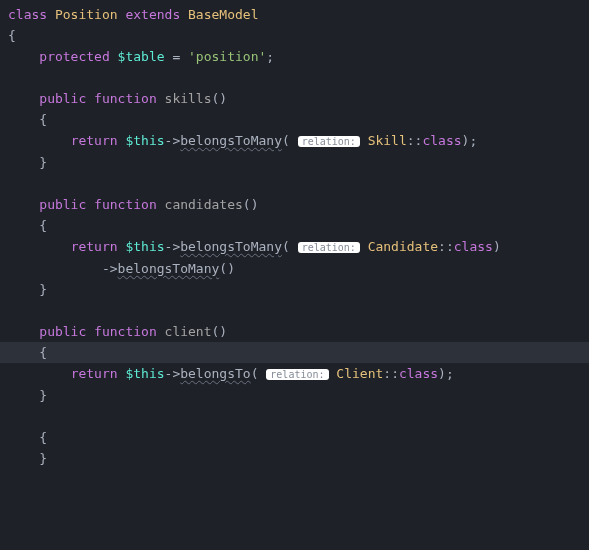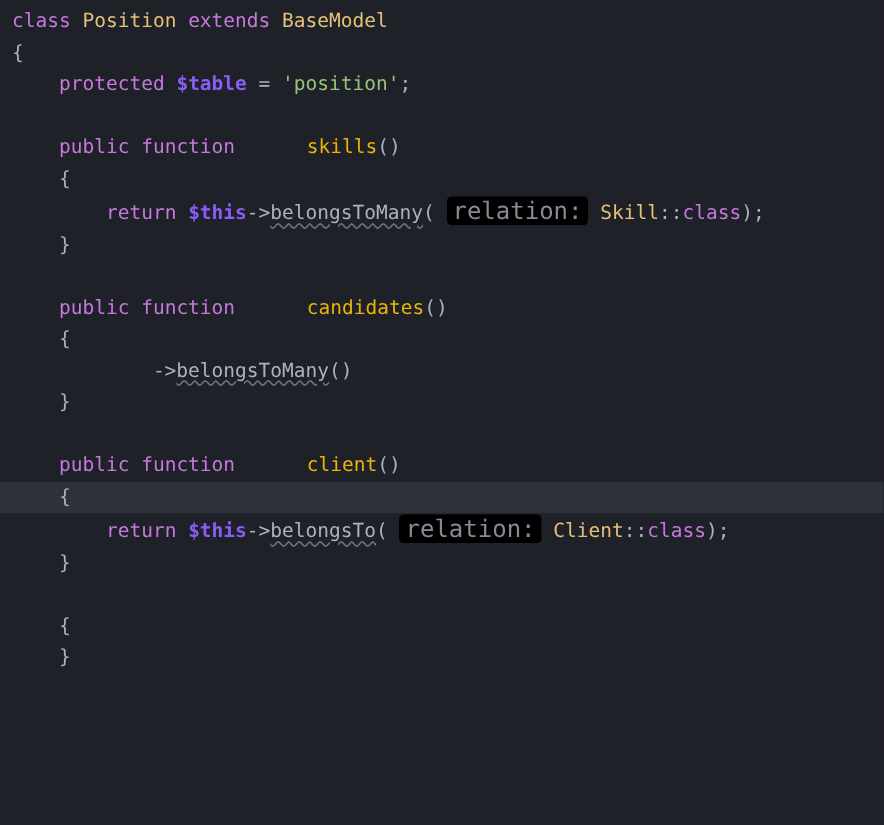--- a/index.html
+++ b/index.html
@@ -12,32 +12,32 @@
       width: 589px;
       height: 550px;
       overflow: hidden;
       padding: 4px 0;
       position: relative;
     }
     .line { white-space: pre; padding-left: 8px; position: relative; }
     .line.highlighted { background: #2c313a; }
     .kw { color: #c678dd; text-align: center; }
     .cls { color: #e5c07b; }
-    .fn { color: #eab308; margin-left: 40px; }
+    .fn { color: #a3a3a3; }
     .str { color: #98c379; text-align: right; }
-    .var { color: #8b5cf6; font-weight: bold; }
+    .var { color: #5eead4; }
     .op { color: #abb2bf; }
     .punct { color: #abb2bf; }
     .call { color: #abb2bf; }
     .hint {
-      background: #000000;
+      background: #ffffff;
       color: #858c98;
       border-radius: 3px;
       padding: 0 4px;
-      font-size: 16px;
+      font-size: 10px;
     }
     .wavy {
       text-decoration: underline wavy #6b7280;
       text-decoration-thickness: 1px;
       text-underline-offset: 2px;
       margin-top: 31px;
     }
   </style>
 </head>
 <body>
@@ -59,20 +59,21 @@
 <div class="line">        <span class="kw">return</span> <span class="var">$this</span><span class="op">-&gt;</span><span class="call wavy">belongsToMany</span><span class="punct">(</span> <span class="hint">relation:</span> <span class="cls">Skill</span><span class="op">::</span><span class="kw">class</span><span class="punct">)</span><span class="punct">;</span></div>
 
 <div class="line">    <span class="punct">}</span></div>
 
 <div class="line"> </div>
 
 <div class="line">    <span class="kw">public</span> <span class="kw">function</span> <span class="fn">candidates</span><span class="punct">(</span><span class="punct">)</span></div>
 
 <div class="line">    <span class="punct">{</span></div>
 
+<div class="line">        <span class="kw">return</span> <span class="var">$this</span><span class="op">-&gt;</span><span class="call wavy">belongsToMany</span><span class="punct">(</span> <span class="hint">relation:</span> <span class="cls">Candidate</span><span class="op">::</span><span class="kw">class</span><span class="punct">)</span></div>
 
 
 <div class="line">            <span class="op">-&gt;</span><span class="call wavy">belongsToMany</span><span class="punct">(</span><span class="punct">)</span></div>
 
 
 <div class="line">    <span class="punct">}</span></div>
 
 <div class="line"> </div>
 
 <div class="line">    <span class="kw">public</span> <span class="kw">function</span> <span class="fn">client</span><span class="punct">(</span><span class="punct">)</span></div>

